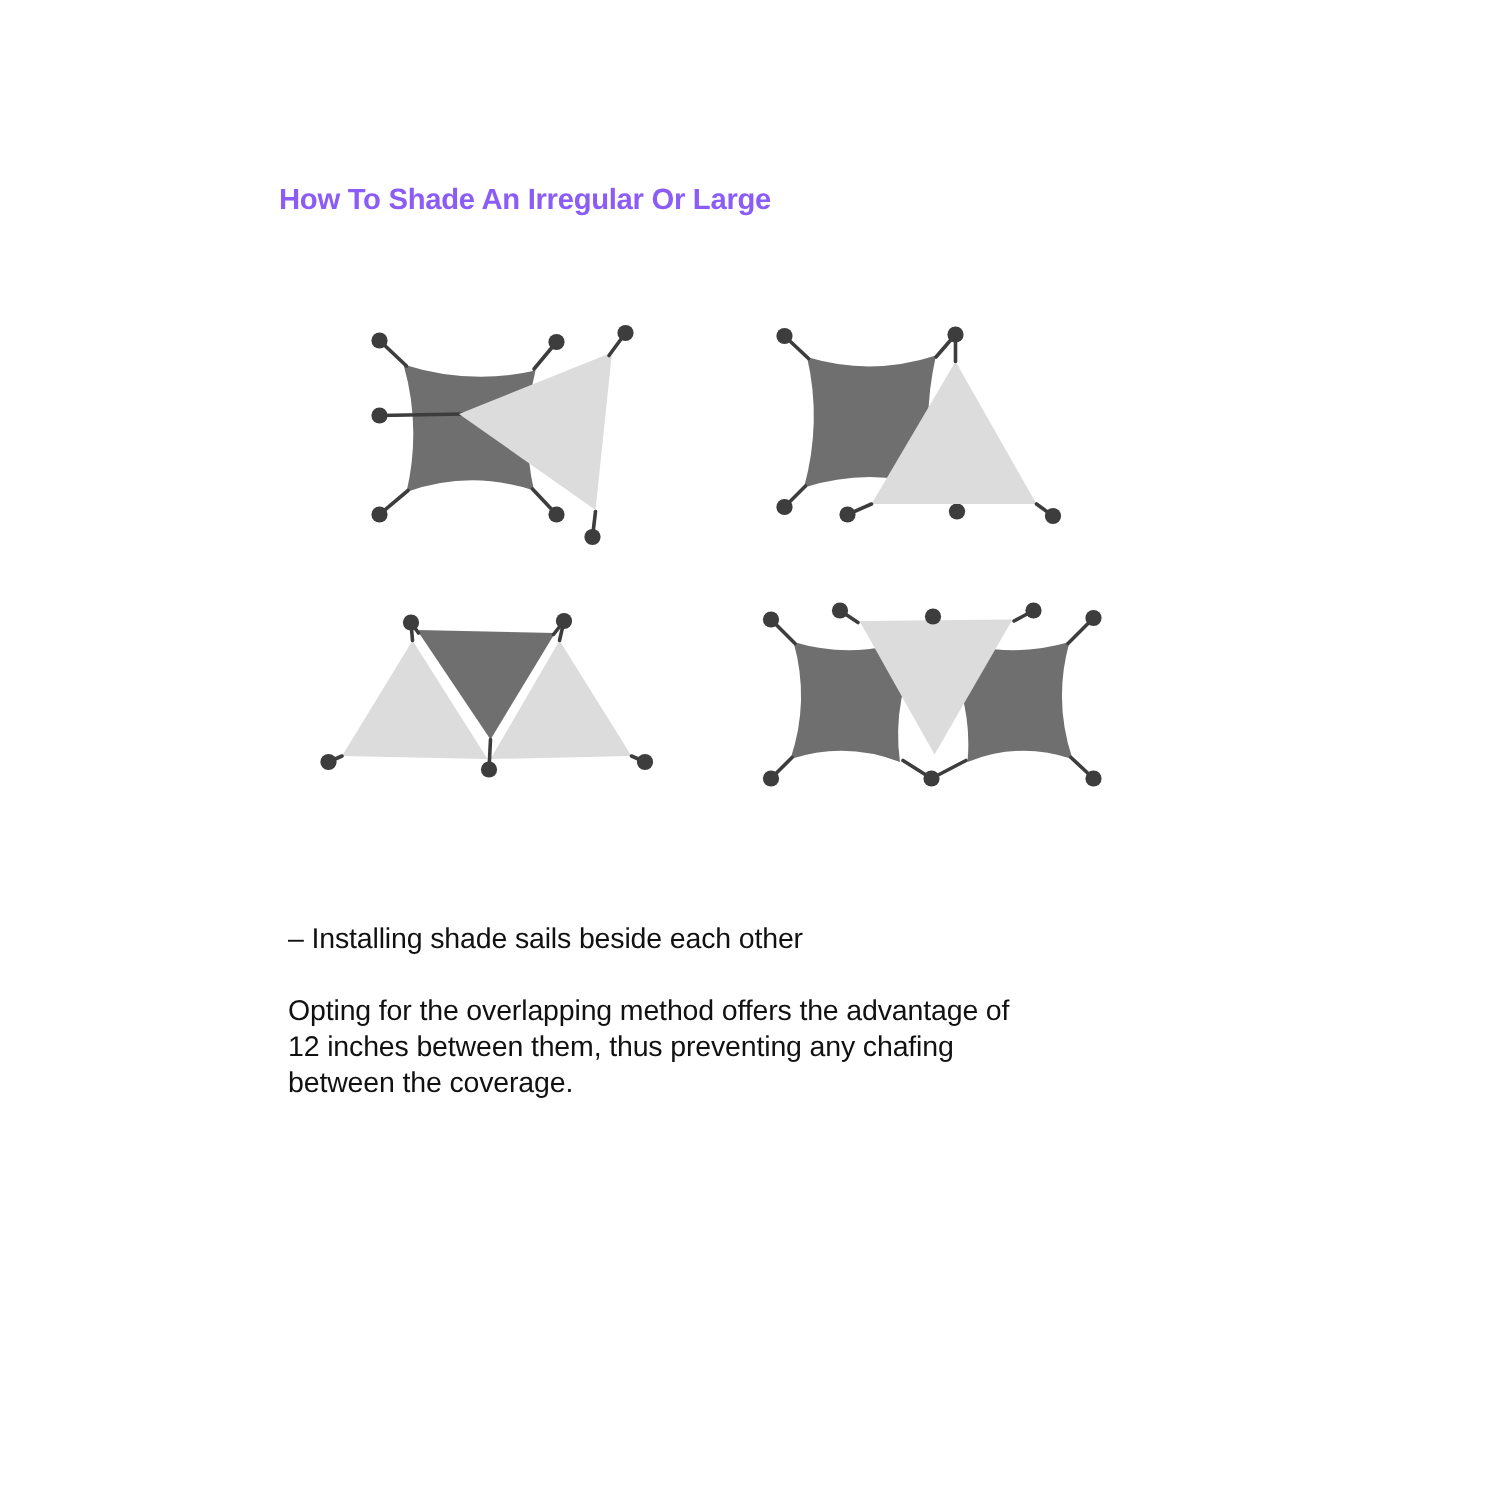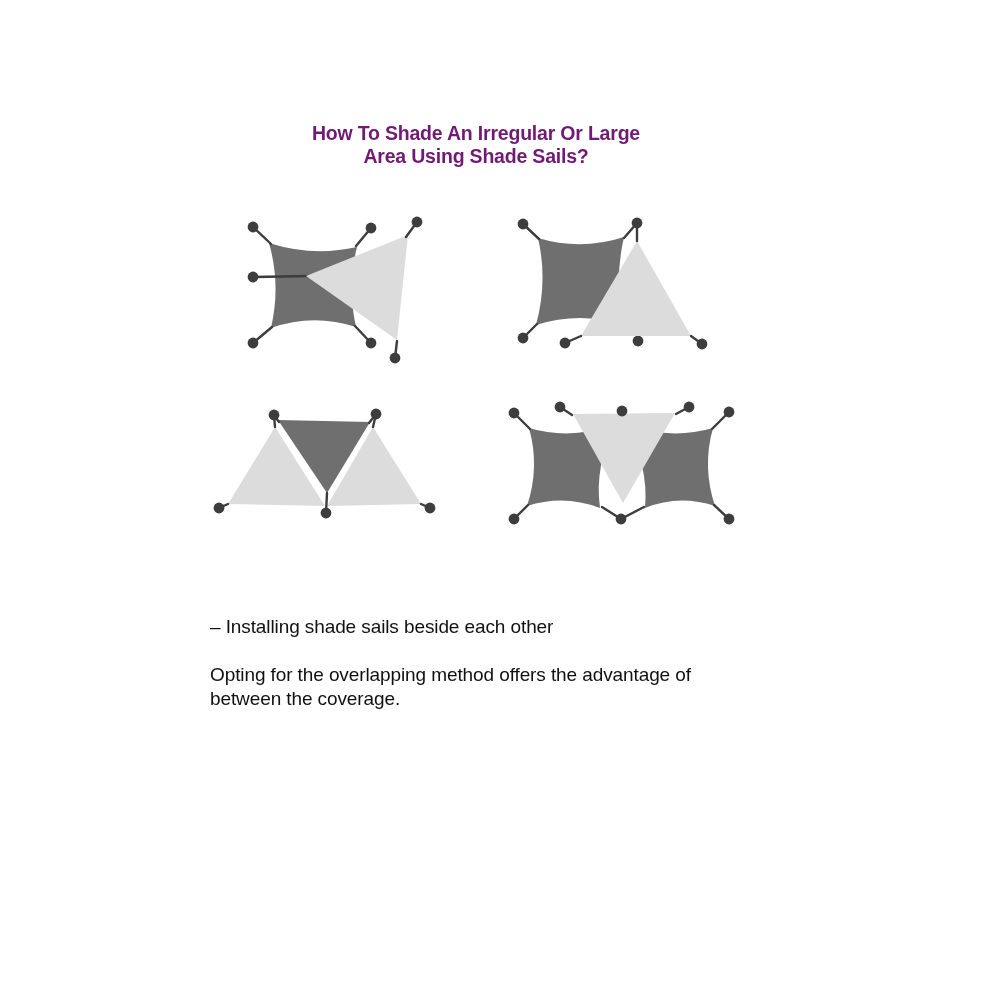--- a/index.html
+++ b/index.html
@@ -8,50 +8,49 @@
     --anchor:#3d3d3d;
     --text:#111111;
     --background:#ffffff;
   }
   *{margin:0;padding:0;box-sizing:border-box;}
   html,body{width:1000px;height:1000px;background:var(--background);overflow:hidden;}
   body{position:relative;font-family:"Liberation Sans",sans-serif;color:var(--text);}
 
   .title{
     position:absolute;left:186px;top:122px;width:580px;
-    text-align:center;font-size:19.5px;font-weight:700;line-height:23px;
-    letter-spacing:-0.2px;color:#701a75;
+    font-size:19.5px;font-weight:700;line-height:23px;
+    letter-spacing:-0.2px;color:#8b5cf6;
   }
   .title .line{display:block;}
 
   .diagram{position:absolute;}
   #diagram-1{left:235px;top:208px;}
   #diagram-2{left:500px;top:194px;}
   #diagram-3{left:212px;top:398px;}
   #diagram-4{left:498px;top:391px;}
 
   .sailD{fill:var(--sail_dark);}
   .sailL{fill:var(--sail_light);}
   .anchor{fill:var(--anchor);}
   .tie{stroke:var(--anchor);stroke-width:2.4;stroke-linecap:round;fill:none;}
 
   .content{
-    position:absolute;left:210px;top:615px;width:585px;
+    position:absolute;left:192px;top:615px;width:585px;
     font-size:19px;line-height:24px;letter-spacing:-0.1px;
   }
   .content p{margin:0 0 24px 0;}
   .content p:last-child{margin-bottom:0;}
   .tline{display:block;white-space:nowrap;}
 </style>
 </head>
 <body>
 
 <h1 class="title">
   <span class="line">How To Shade An Irregular Or Large</span>
-  <span class="line">Area Using Shade Sails?</span>
 </h1>
 
 <svg id="diagram-1" class="diagram" width="200" height="162" viewBox="0 0 200 162">
   <g>
     <path class="sailD" d="M34,35 Q78,49 122,39 Q112,79 121,119 Q78,105 36,120 Q46,77 34,35 Z"></path>
     <line class="tie" x1="18" y1="69" x2="74" y2="68"></line>
     <path class="sailL" d="M71,68 L173,27 L162,132 Z"></path>
   </g>
   <g>
     <line class="tie" x1="18" y1="19" x2="36" y2="36"></line>
@@ -146,15 +145,16 @@
     <circle class="anchor" cx="231" cy="128" r="5.4"></circle>
   </g>
 </svg>
 
 <div class="content">
   <p>
     <span class="tline">– Installing shade sails beside each other</span>
   </p>
   <p>
     <span class="tline">Opting for the overlapping method offers the advantage of</span>
+    <span class="tline">12 inches between them, thus preventing any chafing</span>
     <span class="tline">between the coverage.</span>
   </p>
 </div>
 
 </body></html>

